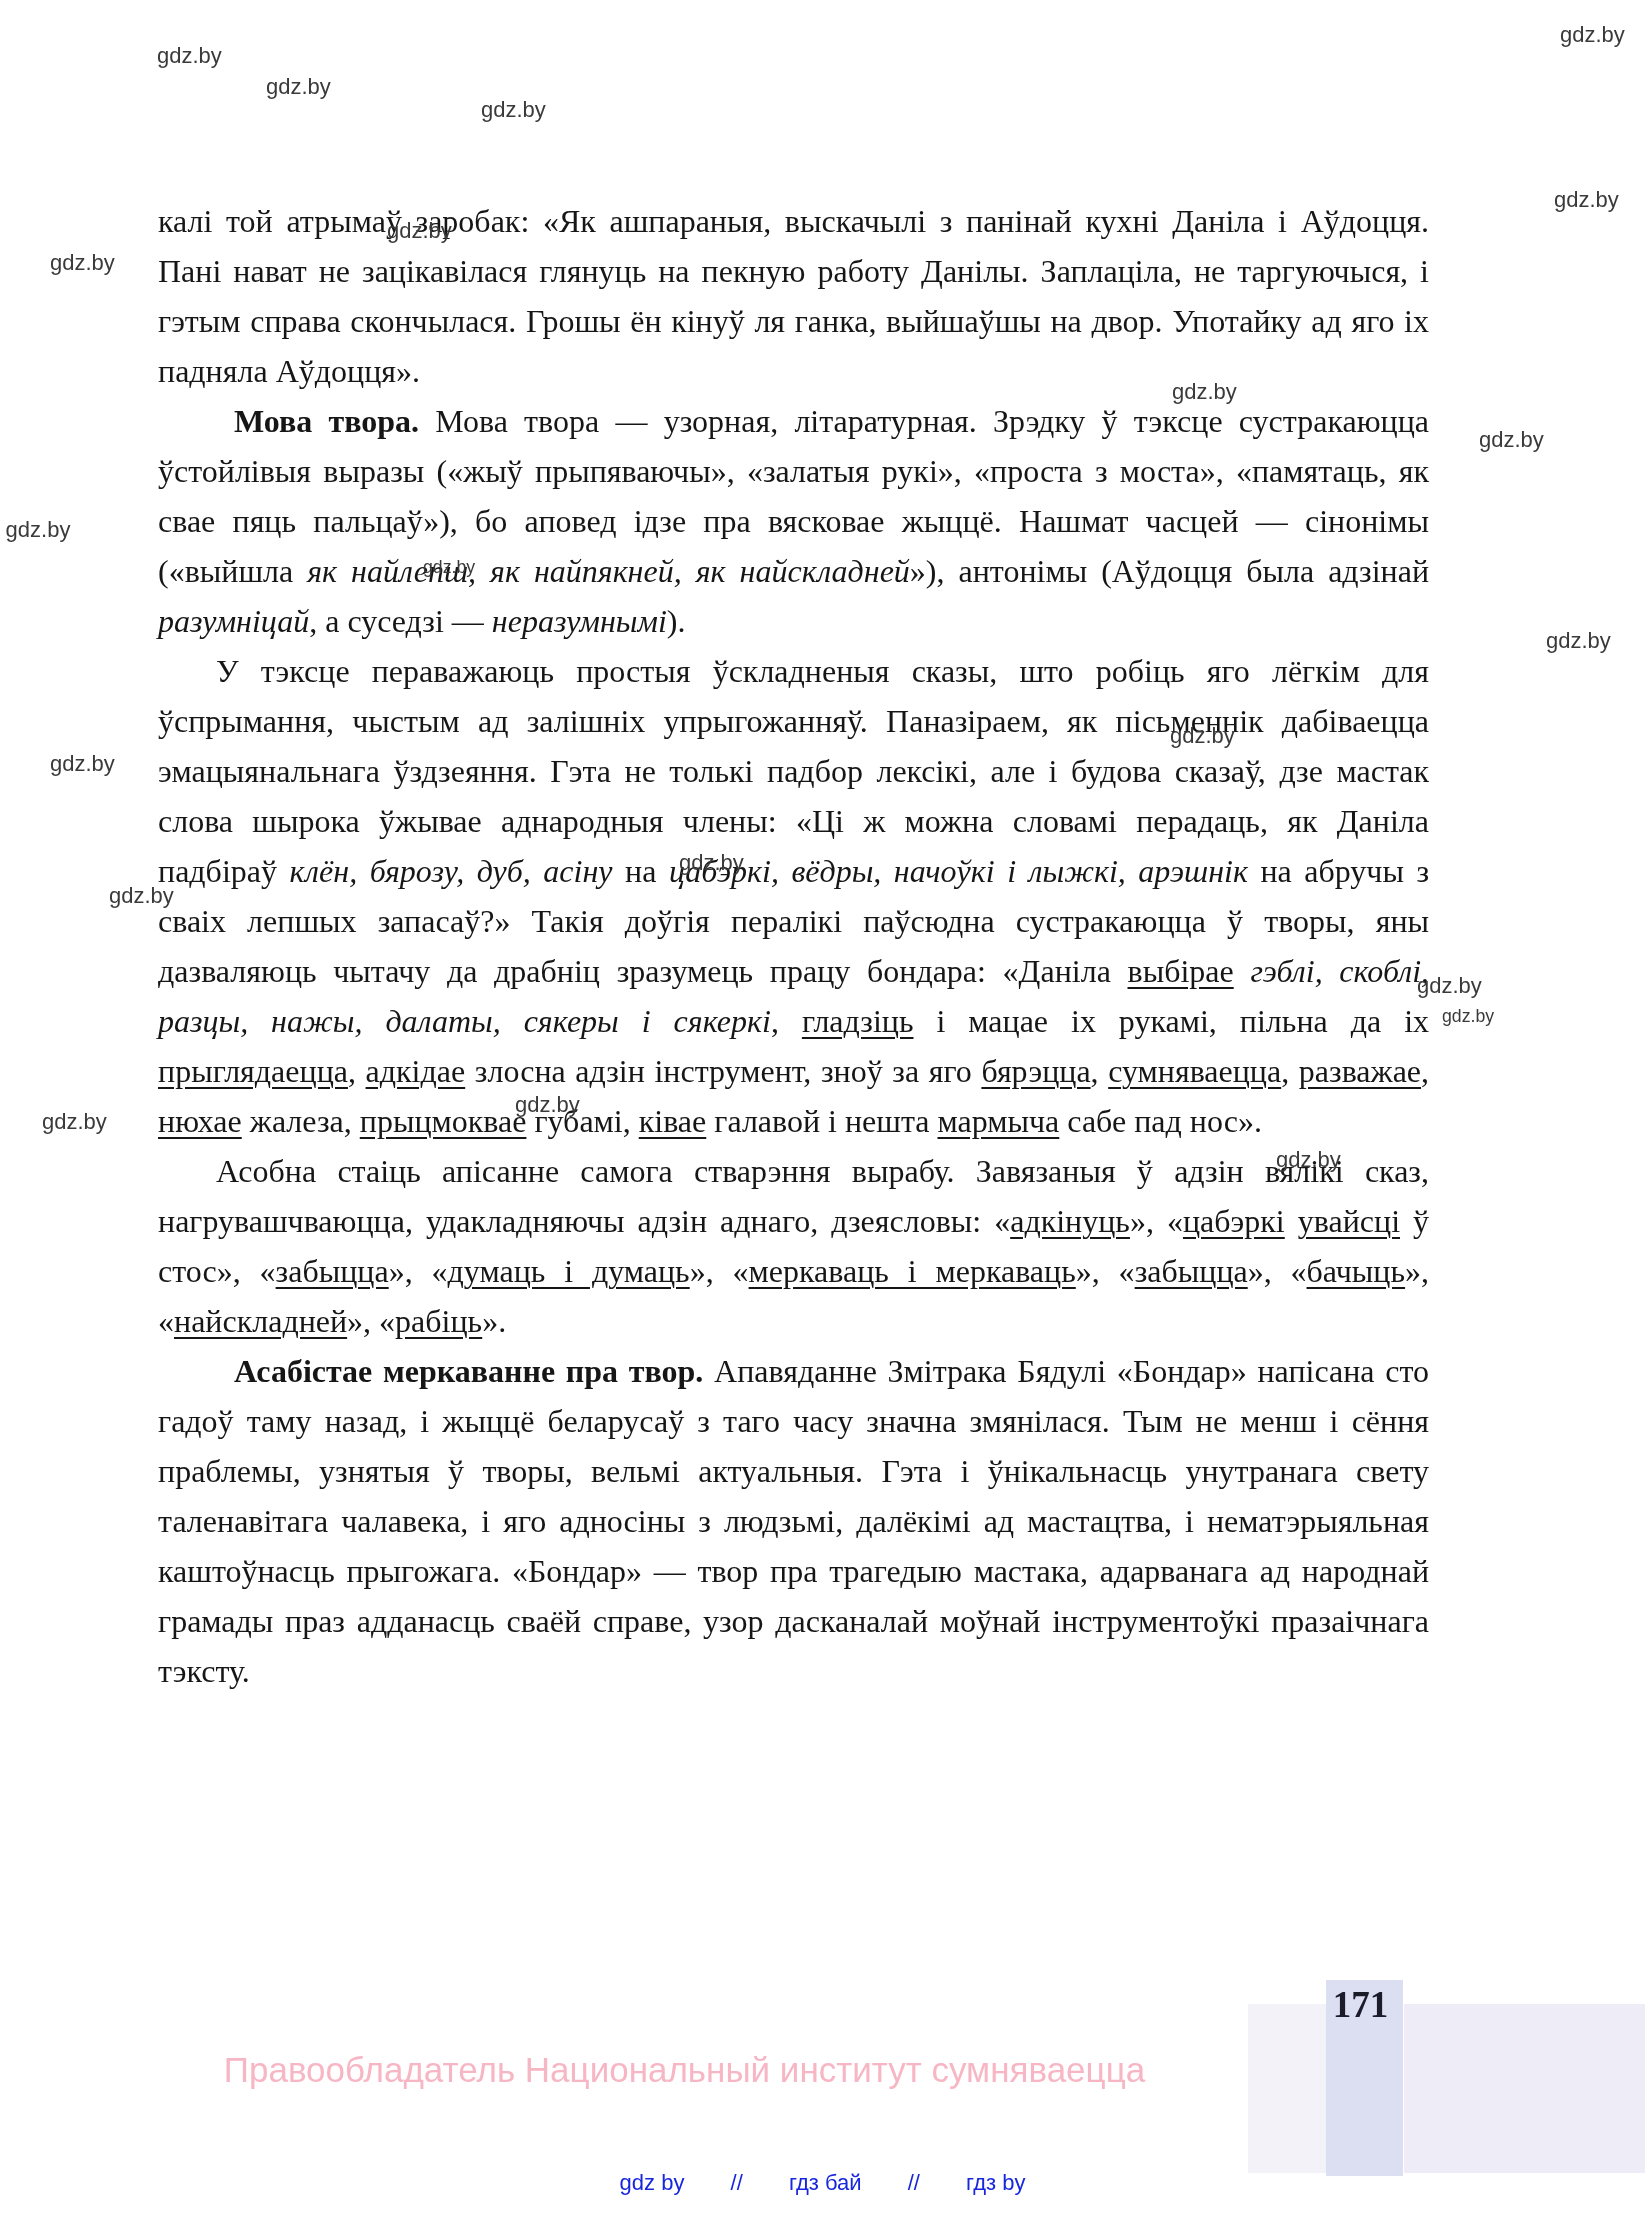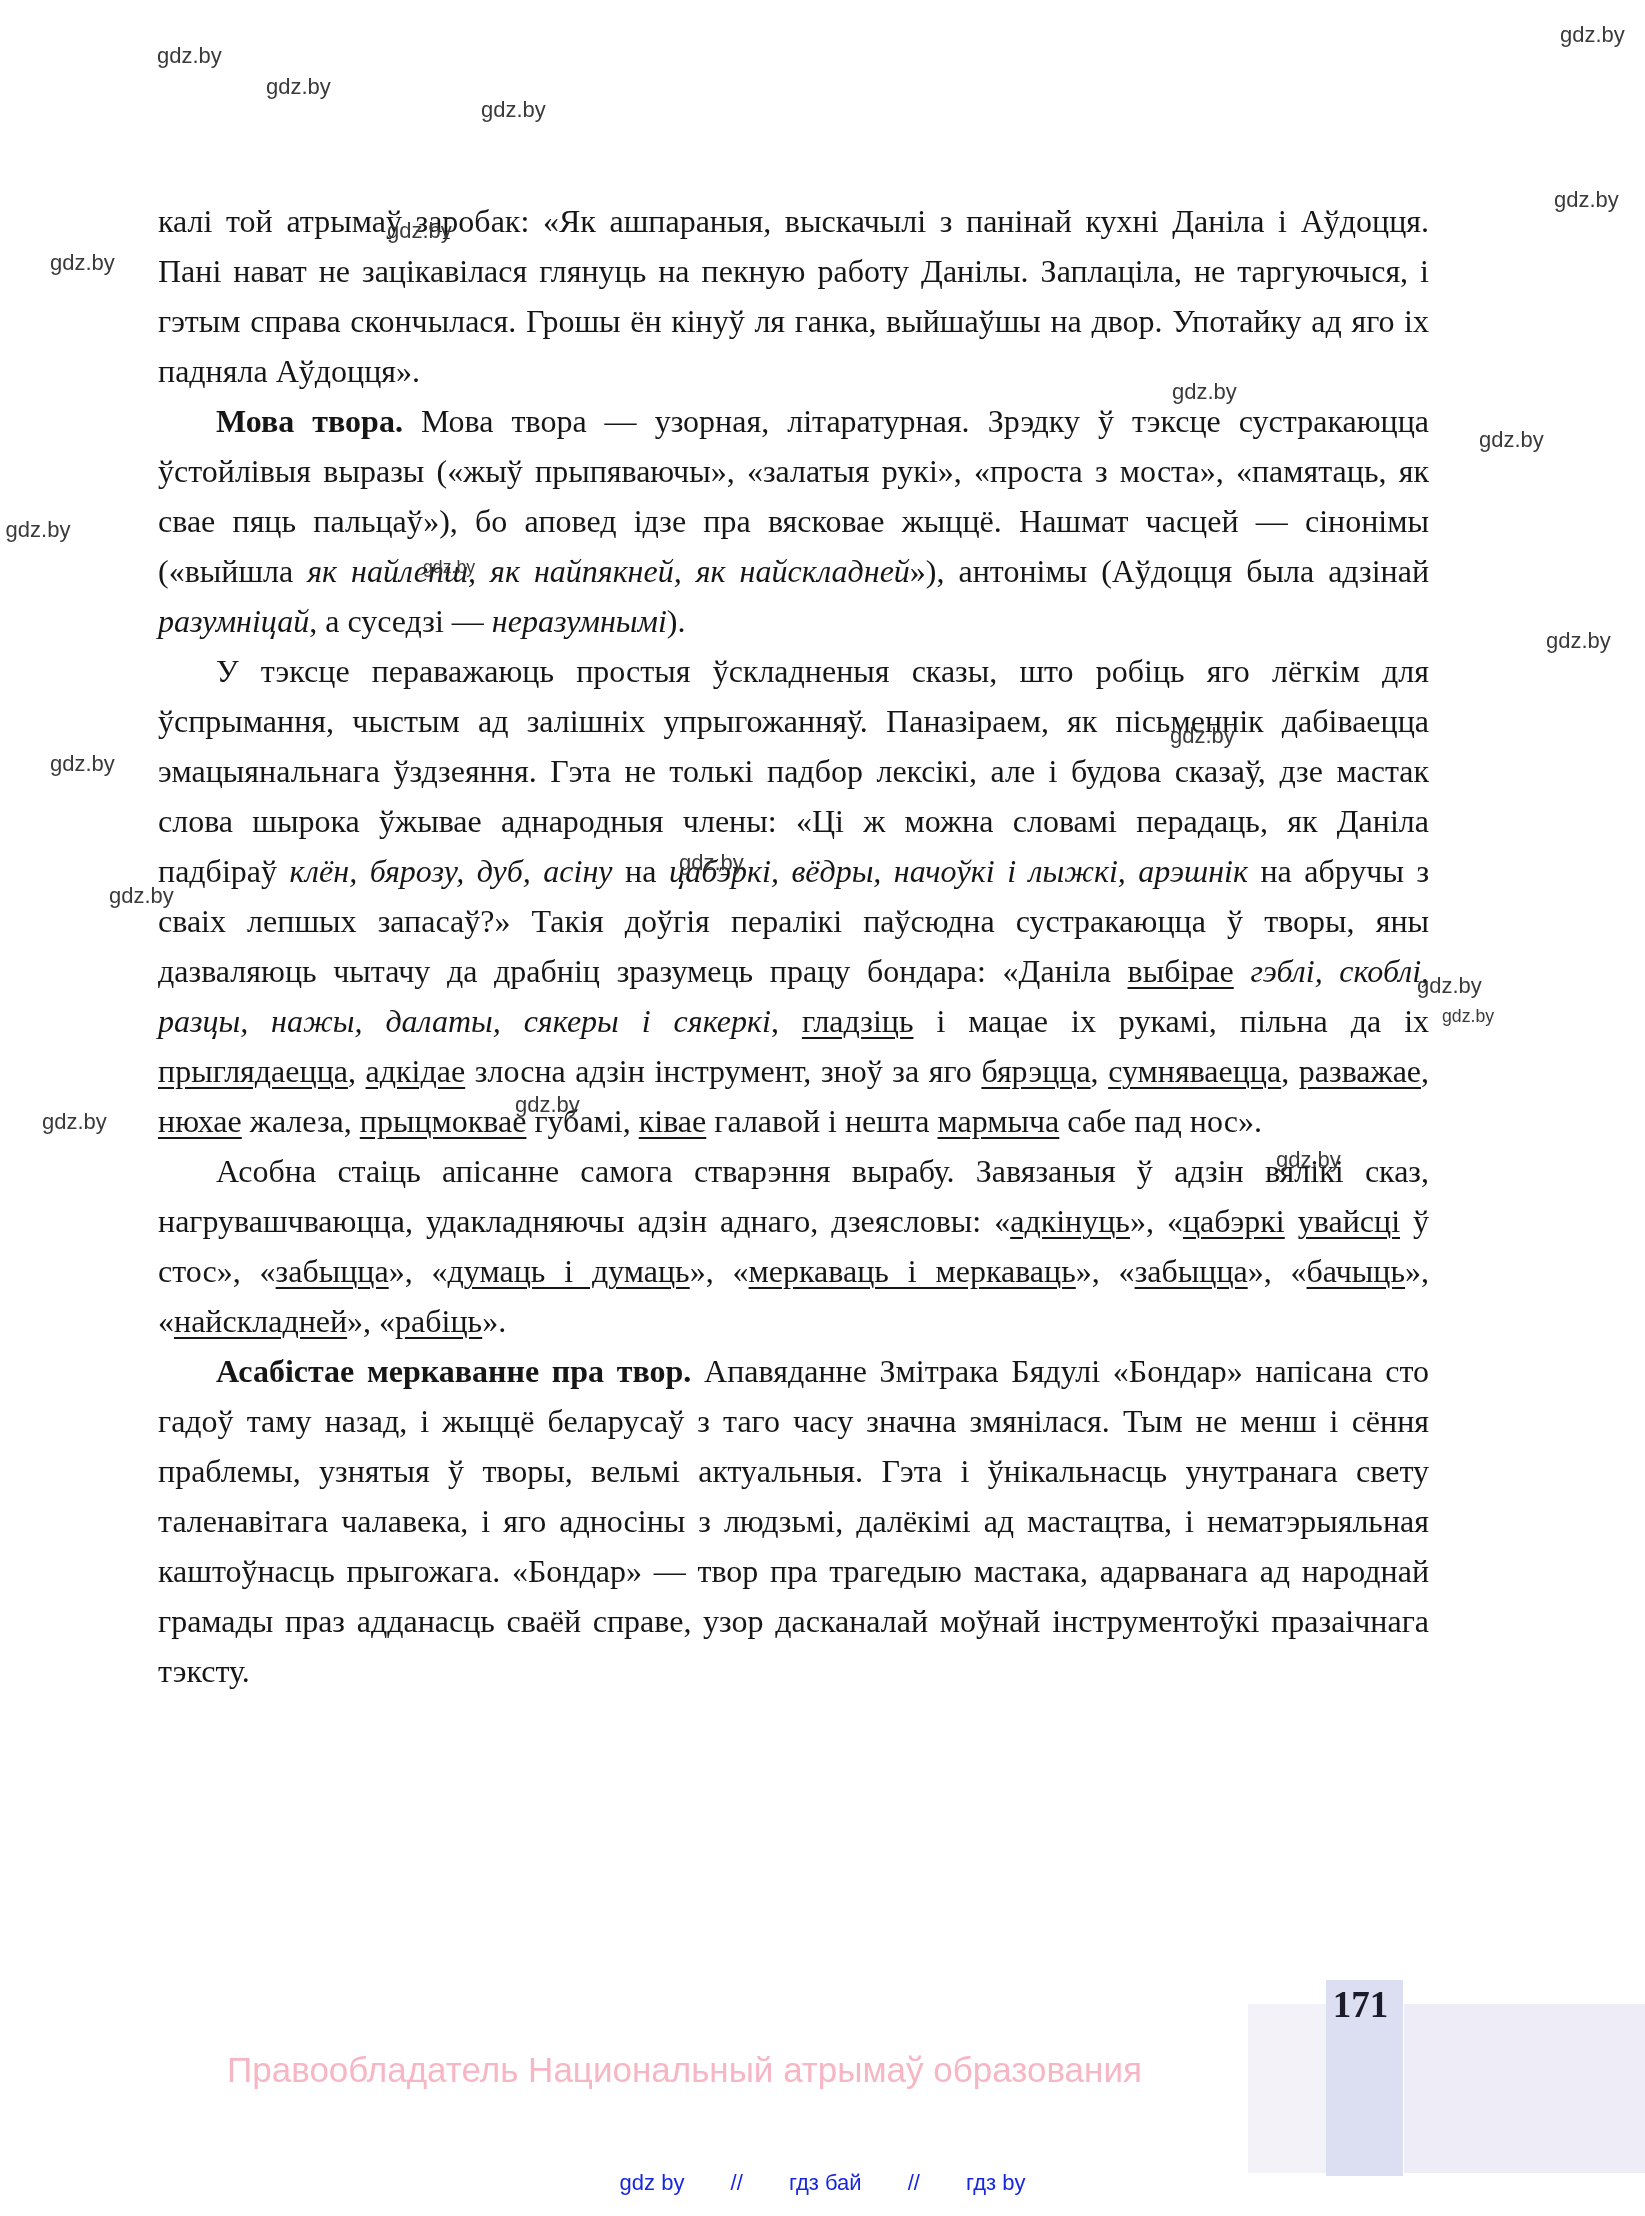--- a/index.html
+++ b/index.html
@@ -42,21 +42,21 @@
     color: #161616;
     text-align: justify;
     text-justify: inter-word;
   }
   .para {
     margin: 0 0 0 0;
     text-align: justify;
   }
   .para.indent { text-indent: 58px; }
   .para em { font-style: italic; }
-  .para b { font-weight: 700; }
+  .para b { font-weight: 700; margin-left: 18px; }
   .para u { text-decoration: underline; text-underline-offset: 4.8px; text-decoration-thickness: 2px; }
 
   
   #page-number-block {
     position: absolute;
     left: 1326px;
     top: 1980px;
     width: 77px;
     height: 196px;
     background: #dcdff2;
@@ -136,21 +136,21 @@
       <p class="para indent">У тэксце пераважаюць простыя ўскладненыя сказы, што робіць яго лёгкім для ўспрымання, чыстым ад залішніх упрыгожанняў. Паназіраем, як пісьменнік дабіваецца эмацыянальнага ўздзеяння. Гэта не толькі падбор лексікі, але і будова сказаў, дзе мастак слова шырока ўжывае аднародныя члены: «Ці ж можна словамі перадаць, як Даніла падбіраў <em>клён, бярозу, дуб, асіну</em> на <em>цабэркі, вёдры, начоўкі і лыжкі, арэшнік</em> на абручы з сваіх лепшых запасаў?» Такія доўгія пералікі паўсюдна сустракаюцца ў творы, яны дазваляюць чытачу да драбніц зразумець працу бондара: «Даніла <u>выбірае</u> <em>гэблі, скоблі, разцы, нажы, далаты, сякеры і сякеркі</em>, <u>гладзіць</u> і мацае іх рукамі, пільна да іх <u>прыглядаецца</u>, <u>адкідае</u> злосна адзін інструмент, зноў за яго <u>бярэцца</u>, <u>сумняваецца</u>, <u>разважае</u>, <u>нюхае</u> жалеза, <u>прыцмоквае</u> губамі, <u>ківае</u> галавой і нешта <u>мармыча</u> сабе пад нос».</p>
       <p class="para indent">Асобна стаіць апісанне самога стварэння вырабу. Завязаныя ў адзін вялікі сказ, нагрувашчваюцца, удакладняючы адзін аднаго, дзеясловы: «<u>адкінуць</u>», «<u>цабэркі</u> <u>увайсці</u> ў стос», «<u>забыцца</u>», «<u>думаць і думаць</u>», «<u>меркаваць і меркаваць</u>», «<u>забыцца</u>», «<u>бачыць</u>», «<u>найскладней</u>», «<u>рабіць</u>».</p>
       <p class="para indent"><b>Асабістае меркаванне пра твор.</b> Апавяданне Змітрака Бядулі «Бондар» напісана сто гадоў таму назад, і жыццё беларусаў з таго часу значна змянілася. Тым не менш і сёння праблемы, узнятыя ў творы, вельмі актуальныя. Гэта і ўнікальнасць унутранага свету таленавітага чалавека, і яго адносіны з людзьмі, далёкімі ад мастацтва, і нематэрыяльная каштоўнасць прыгожага. «Бондар» — твор пра трагедыю мастака, адарванага ад народнай грамады праз адданасць сваёй справе, узор дасканалай моўнай інструментоўкі празаічнага тэксту.</p>
     </div>
 
   <div id="pn-tint-left"></div>
   <div id="pn-tint-right"></div>
   <div id="page-number-block"></div>
   <div id="page-number-wrap">171</div>
 
-  <div id="copyright-line">Правообладатель Национальный атрымаў образования</div>
+  <div id="copyright-line">Правообладатель Национальный институт сумняваецца</div>
 
   <div id="footer-links">
     <span>gdz by</span>
     <span>//</span>
     <span>гдз бай</span>
     <span>//</span>
     <span>гдз by</span>
   </div>
 
   <div id="watermark-layer">

